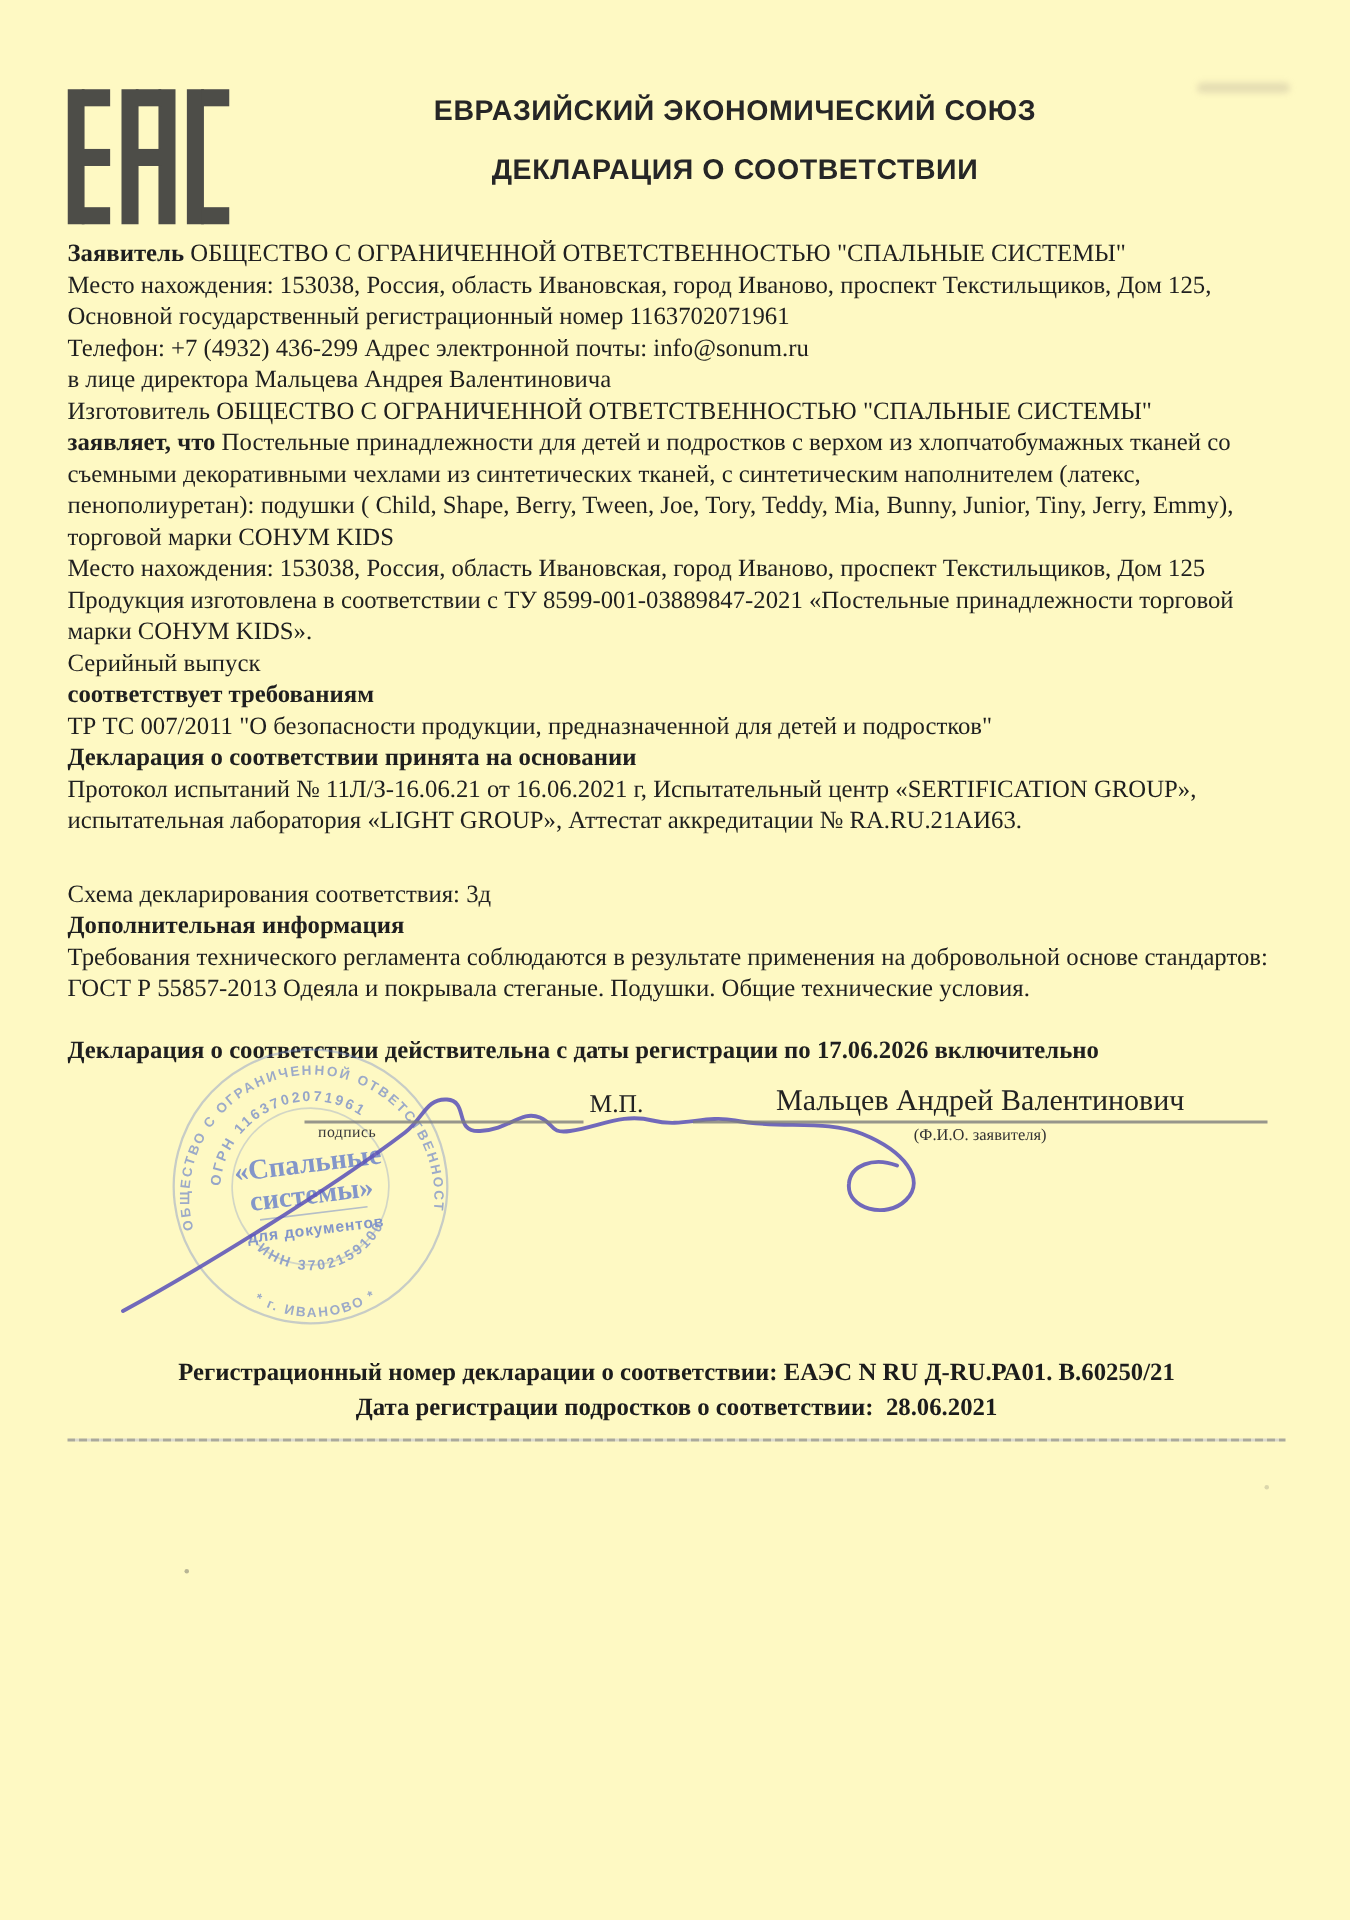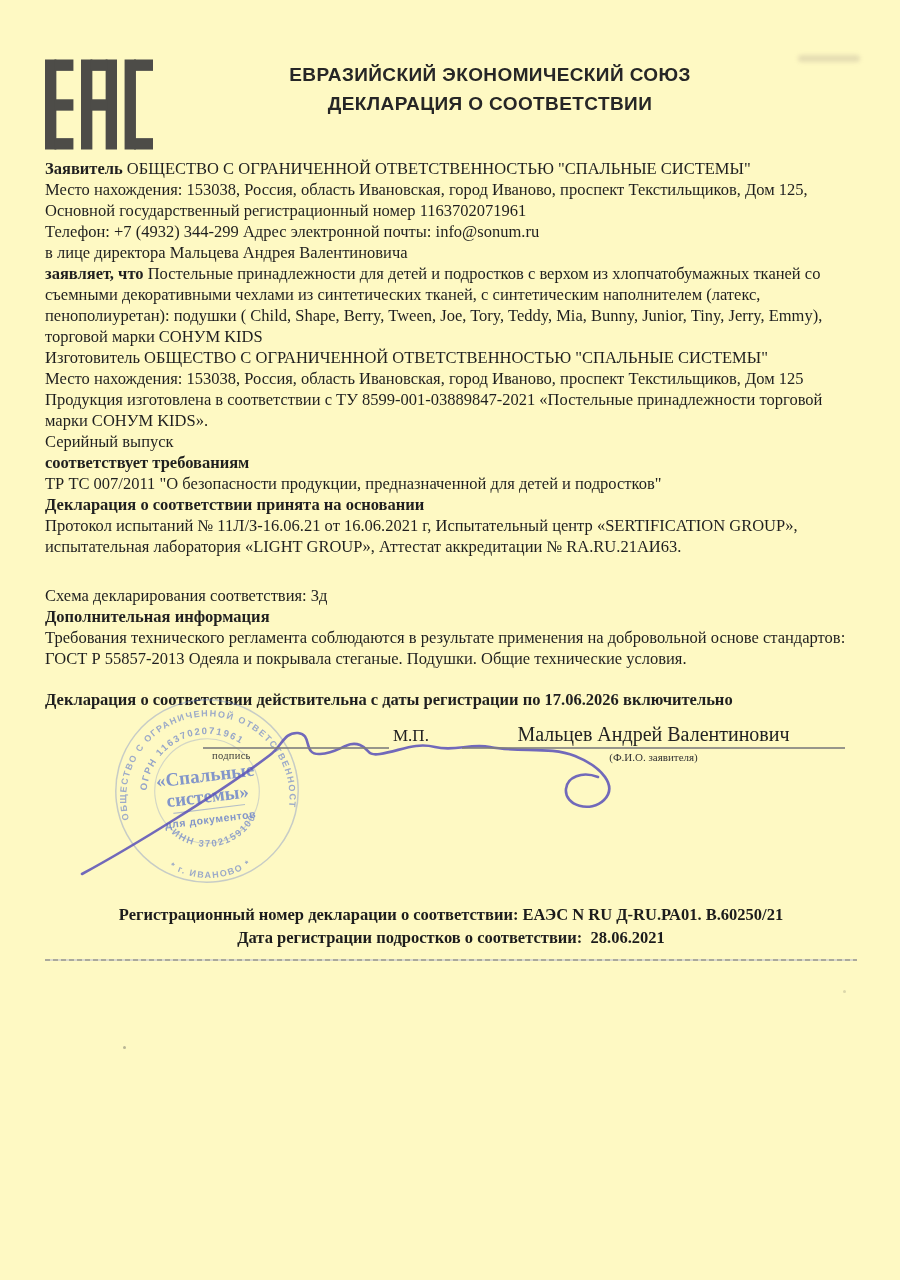--- a/index.html
+++ b/index.html
@@ -15,21 +15,21 @@
   }
   
   .eac-logo{position:absolute;left:45px;top:57px;}
   .title-block{
     position:absolute;left:160px;top:64px;width:660px;
     text-align:center;
     font-family:"Liberation Sans", sans-serif;
     font-weight:bold;color:#262626;
   }
   .title-line1{font-size:19px;letter-spacing:.4px;}
-  .title-line2{font-size:19px;letter-spacing:.4px;margin-top:7px;}
+  .title-line2{font-size:19px;letter-spacing:.4px;margin-top:17px;}
   
   .doc-body{
     position:absolute;left:45px;top:158px;width:812px;
     font-size:16.5px;line-height:21px;
   }
   .doc-body p{margin:0;padding:0;}
   .doc-body p.gap-sm{margin-top:28px;}
   .doc-body p.gap-md{margin-top:20px;}
   .doc-body b{font-weight:bold;text-align:right;}
   
@@ -103,24 +103,24 @@
 
   <div class="title-block">
     <div class="title-line1">ЕВРАЗИЙСКИЙ ЭКОНОМИЧЕСКИЙ СОЮЗ</div>
     <div class="title-line2">ДЕКЛАРАЦИЯ О СООТВЕТСТВИИ</div>
   </div>
 
   <div class="doc-body">
     <p><b>Заявитель</b><span> ОБЩЕСТВО С ОГРАНИЧЕННОЙ ОТВЕТСТВЕННОСТЬЮ "СПАЛЬНЫЕ СИСТЕМЫ"</span></p>
     <p><span>Место нахождения: 153038, Россия, область Ивановская, город Иваново, проспект Текстильщиков, Дом 125,</span></p>
     <p><span>Основной государственный регистрационный номер 1163702071961</span></p>
-    <p><span>Телефон: +7 (4932) 344-299 Адрес электронной почты: info@sonum.ru</span></p>
+    <p><span>Телефон: +7 (4932) 436-299 Адрес электронной почты: info@sonum.ru</span></p>
     <p><span>в лице директора Мальцева Андрея Валентиновича</span></p>
+    <p><span>Изготовитель ОБЩЕСТВО С ОГРАНИЧЕННОЙ ОТВЕТСТВЕННОСТЬЮ "СПАЛЬНЫЕ СИСТЕМЫ"</span></p>
     <p><b>заявляет, что</b><span> Постельные принадлежности для детей и подростков с верхом из хлопчатобумажных тканей со съемными декоративными чехлами из синтетических тканей, с синтетическим наполнителем (латекс, пенополиуретан): подушки ( Child, Shape, Berry, Tween, Joe, Tory, Teddy, Mia, Bunny, Junior, Tiny, Jerry, Emmy), торговой марки СОНУМ KIDS</span></p>
-    <p><span>Изготовитель ОБЩЕСТВО С ОГРАНИЧЕННОЙ ОТВЕТСТВЕННОСТЬЮ "СПАЛЬНЫЕ СИСТЕМЫ"</span></p>
     <p><span>Место нахождения: 153038, Россия, область Ивановская, город Иваново, проспект Текстильщиков, Дом 125</span></p>
     <p><span>Продукция изготовлена в соответствии с ТУ 8599-001-03889847-2021 «Постельные принадлежности торговой марки СОНУМ KIDS».</span></p>
     <p><span>Серийный выпуск</span></p>
     <p><b>соответствует требованиям</b></p>
     <p><span>ТР ТС 007/2011 "О безопасности продукции, предназначенной для детей и подростков"</span></p>
     <p><b>Декларация о соответствии принята на основании</b></p>
     <p><span>Протокол испытаний № 11Л/З-16.06.21 от 16.06.2021 г, Испытательный центр «SERTIFICATION GROUP», испытательная лаборатория «LIGHT GROUP», Аттестат аккредитации № RA.RU.21АИ63.</span></p>
     <p class="gap-sm"><span>Схема декларирования соответствия: 3д</span></p>
     <p><b>Дополнительная информация</b></p>
     <p><span>Требования технического регламента соблюдаются в результате применения на добровольной основе стандартов: ГОСТ Р 55857-2013 Одеяла и покрывала стеганые. Подушки. Общие технические условия.</span></p>

